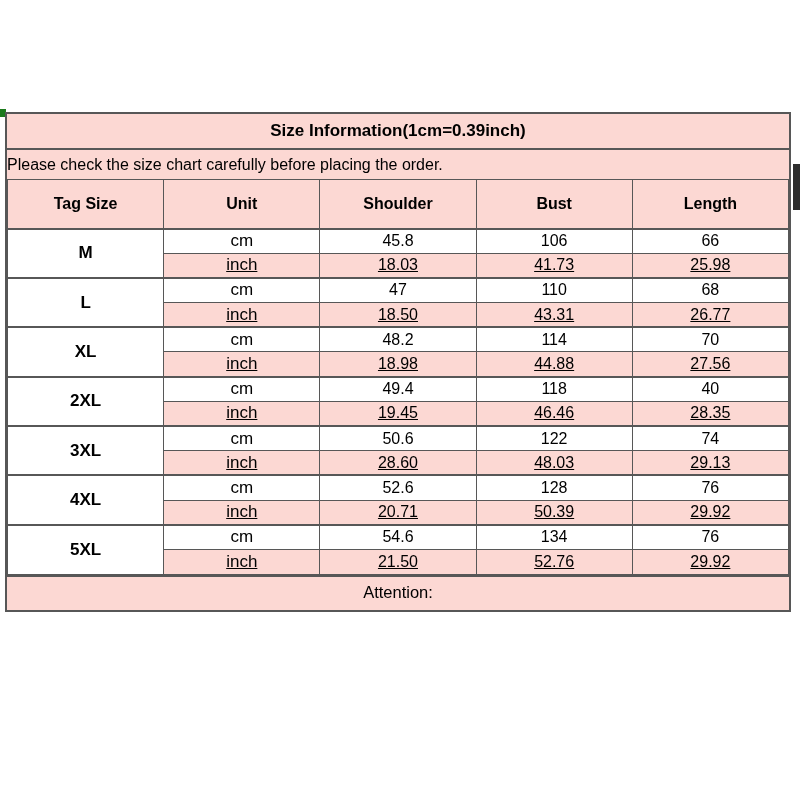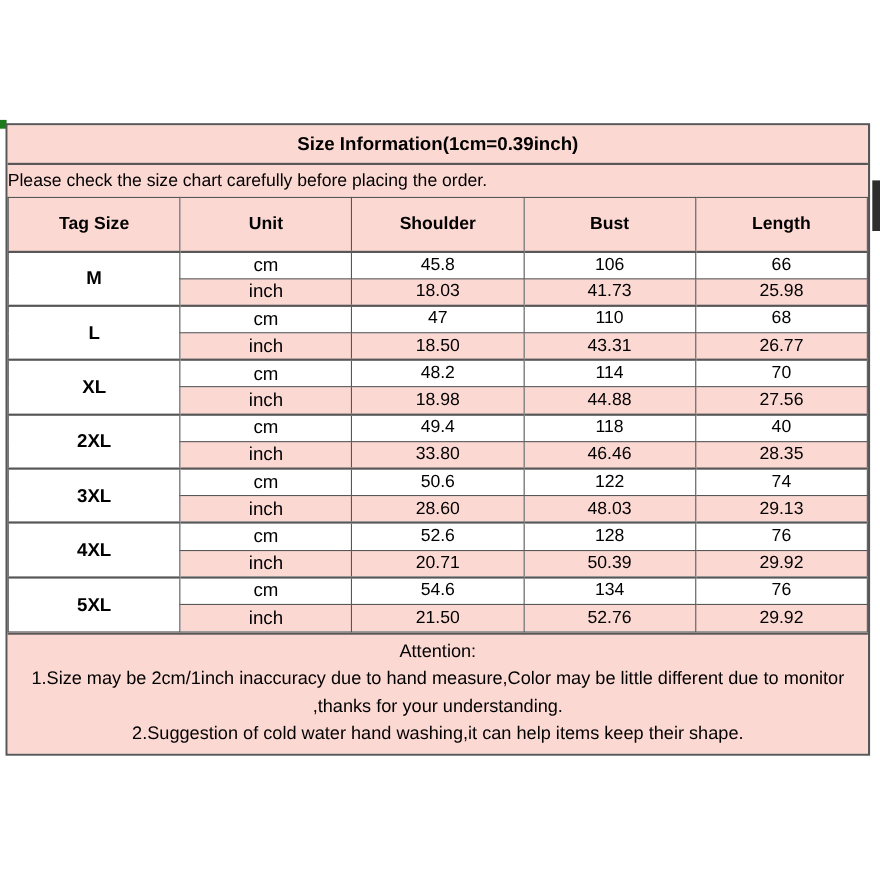--- a/index.html
+++ b/index.html
@@ -51,21 +51,21 @@
   }
   .size-table th {
     background: #fcd8d3;
     height: 49px;
     font-size: 16px;
     font-weight: bold;
     text-align: center;
   }
   .size-table td { height: 24.7px; font-size: 16px; }
   .size-table tr.cm-row td { background: #ffffff; }
-  .size-table tr.inch-row td { background: #fcd8d3; }
+  .size-table tr.inch-row td { background: #fcd8d3; text-decoration: underline; }
   .size-table td.size-cell {
     background: #ffffff;
     font-weight: bold;
     font-size: 17px;
   }
   .size-table tr.group-start td { border-top: 2.5px solid #575757; }
   .size-table td.unit-cell { font-size: 17px; }
   .attention {
     background: #fcd8d3;
     border-top: 2px solid #575757;
@@ -136,21 +136,21 @@
         </tr>
         <tr class="cm-row group-start">
           <td class="size-cell" rowspan="2">2XL</td>
           <td class="unit-cell">cm</td>
           <td>49.4</td>
           <td>118</td>
           <td>40</td>
         </tr>
         <tr class="inch-row">
           <td class="unit-cell">inch</td>
-          <td>33.80</td>
+          <td>19.45</td>
           <td>46.46</td>
           <td>28.35</td>
         </tr>
         <tr class="cm-row group-start">
           <td class="size-cell" rowspan="2">3XL</td>
           <td class="unit-cell">cm</td>
           <td>50.6</td>
           <td>122</td>
           <td>74</td>
         </tr>
@@ -183,19 +183,14 @@
         <tr class="inch-row">
           <td class="unit-cell">inch</td>
           <td>21.50</td>
           <td>52.76</td>
           <td>29.92</td>
         </tr>
       </tbody>
   </table>
   <div class="attention">
     <div>Attention:</div>
-    <div id="attention-lines">
-        <div>1.Size may be 2cm/1inch inaccuracy due to hand measure,Color may be little different due to monitor</div>
-        <div>,thanks for your understanding.</div>
-        <div>2.Suggestion of cold water hand washing,it can help items keep their shape.</div>
-      </div>
   </div>
 </div>
 
 </body></html>

